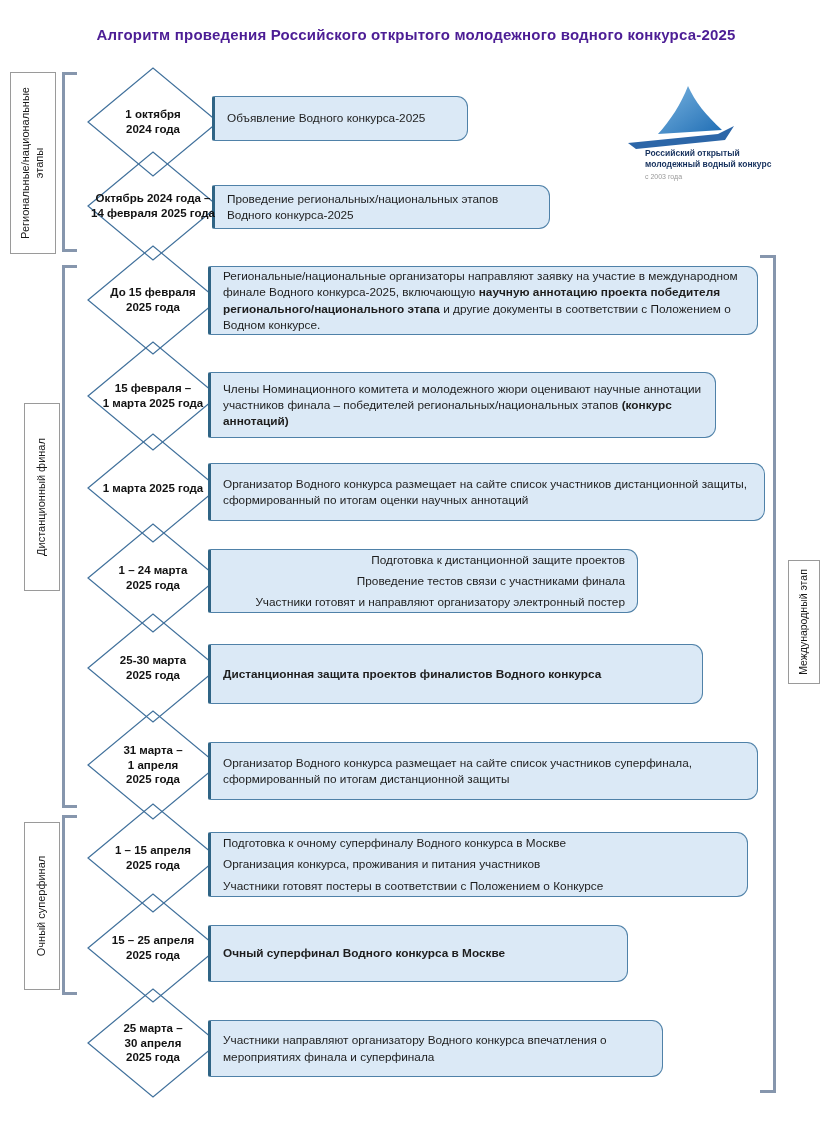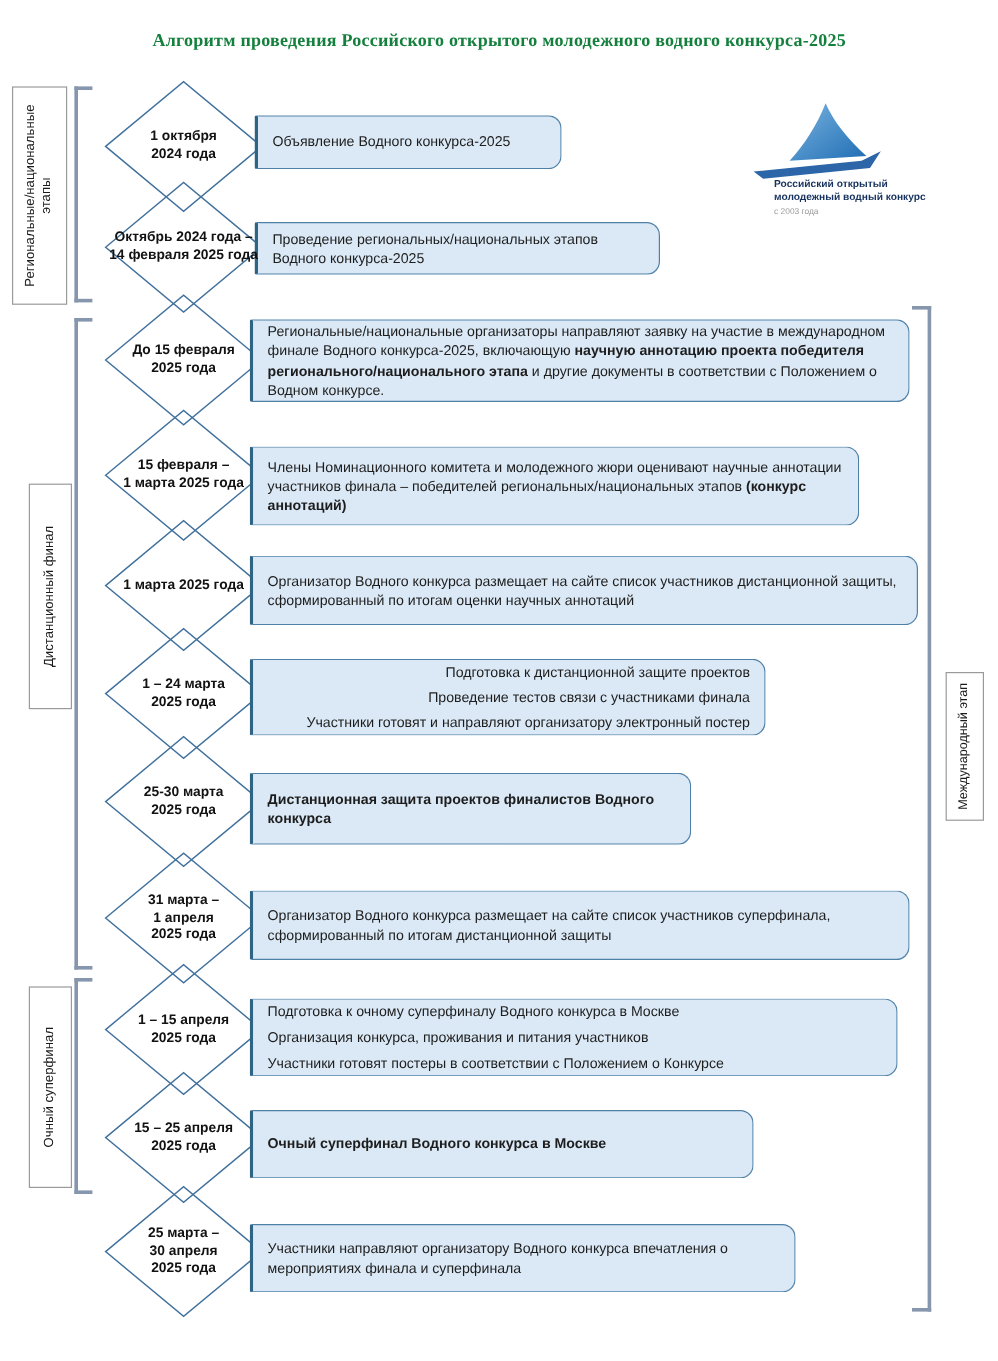--- a/index.html
+++ b/index.html
@@ -3,21 +3,21 @@
 <meta charset="utf-8">
 <style>
   html,body{margin:0;padding:0;background:#ffffff;}
   #stage{
     position:relative;width:832px;height:1134px;overflow:hidden;
     font-family:"Liberation Sans", sans-serif;background:#ffffff;
   }
   #hex-layer{position:absolute;left:0;top:0;z-index:1;}
   .page-title{
     position:absolute;top:26px;left:0;right:0;text-align:center;z-index:3;
-    font-size:15px;font-weight:bold;color:#15803d;letter-spacing:.2px;font-family:Liberation Serif, serif;
+    font-size:15px;font-weight:bold;color:#4c1d95;letter-spacing:.2px;
   }
   
   .hex-date{
     position:absolute;width:150px;z-index:3;display:flex;flex-direction:column;
     justify-content:center;align-items:center;text-align:center;
     font-size:11.5px;font-weight:bold;color:#121212;line-height:1.3;
     white-space:pre-line;height:68px;
   }
   
   .desc-box{
@@ -158,21 +158,21 @@
 2025 года</div>
     <div class="desc-box spaced" style="left: 208px; top: 549px; width: 430px; height: 64px; text-align: right;">
       <div class="box-inner">
         <div class="box-line"><span>Подготовка к дистанционной защите проектов</span></div>
         <div class="box-line"><span>Проведение  тестов связи  с участниками финала</span></div>
         <div class="box-line"><span>Участники готовят и направляют организатору электронный постер</span></div>
       </div>
     </div>
     <div class="hex-date" style="left: 78px; top: 634px;">25-30 марта
 2025 года</div>
-    <div class="desc-box" style="left: 208px; top: 644px; width: 368px; height: 60px; justify-content: center;">
+    <div class="desc-box" style="left: 208px; top: 644px; width: 495px; height: 60px; justify-content: center;">
       <div class="box-inner">
         <div class="box-line"><span class="bold">Дистанционная  защита проектов финалистов  Водного конкурса</span></div>
       </div>
     </div>
     <div class="hex-date" style="left: 78px; top: 731px;">31 марта –
 1 апреля
 2025 года</div>
     <div class="desc-box" style="left: 208px; top: 742px; width: 550px; height: 58px;">
       <div class="box-inner">
         <div class="box-line"><span>Организатор Водного конкурса размещает на сайте список участников суперфинала, сформированный по итогам дистанционной  защиты</span></div>

